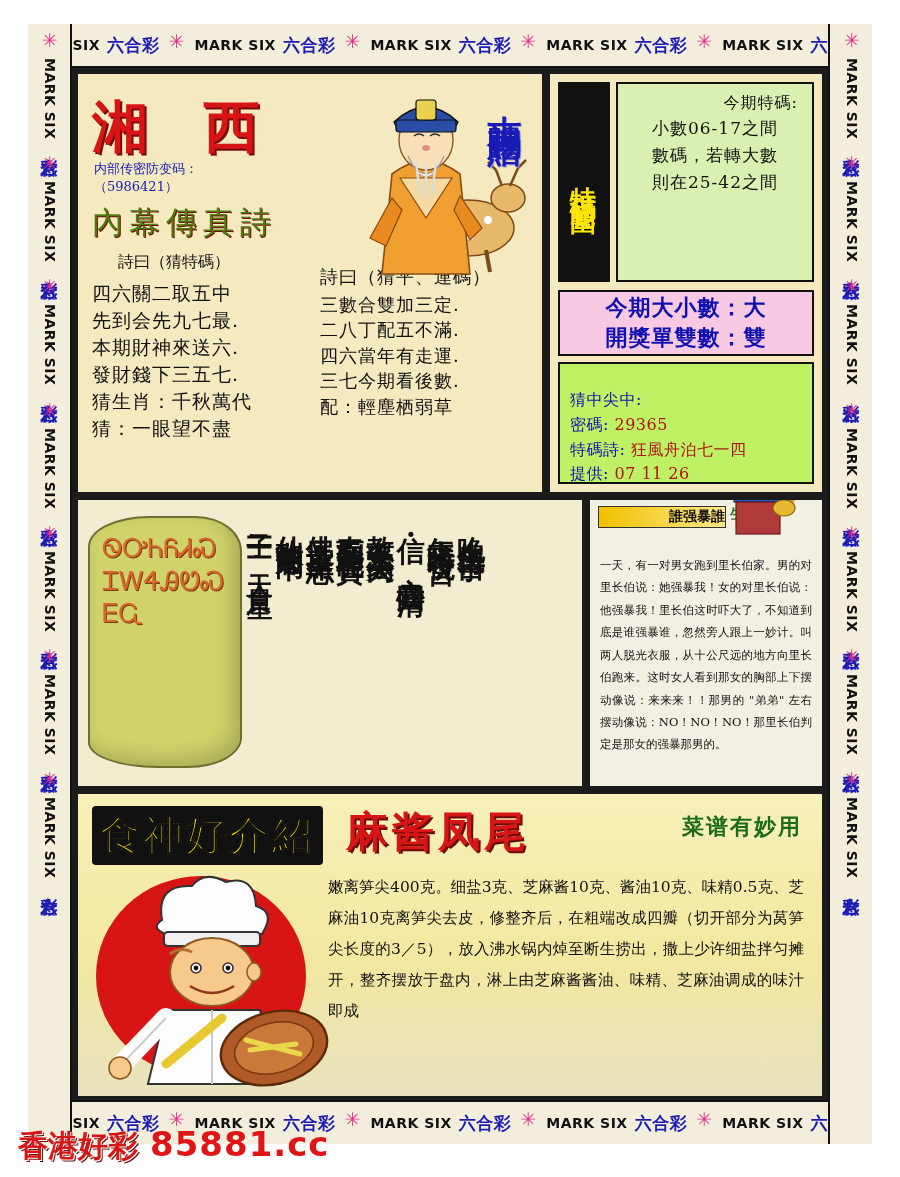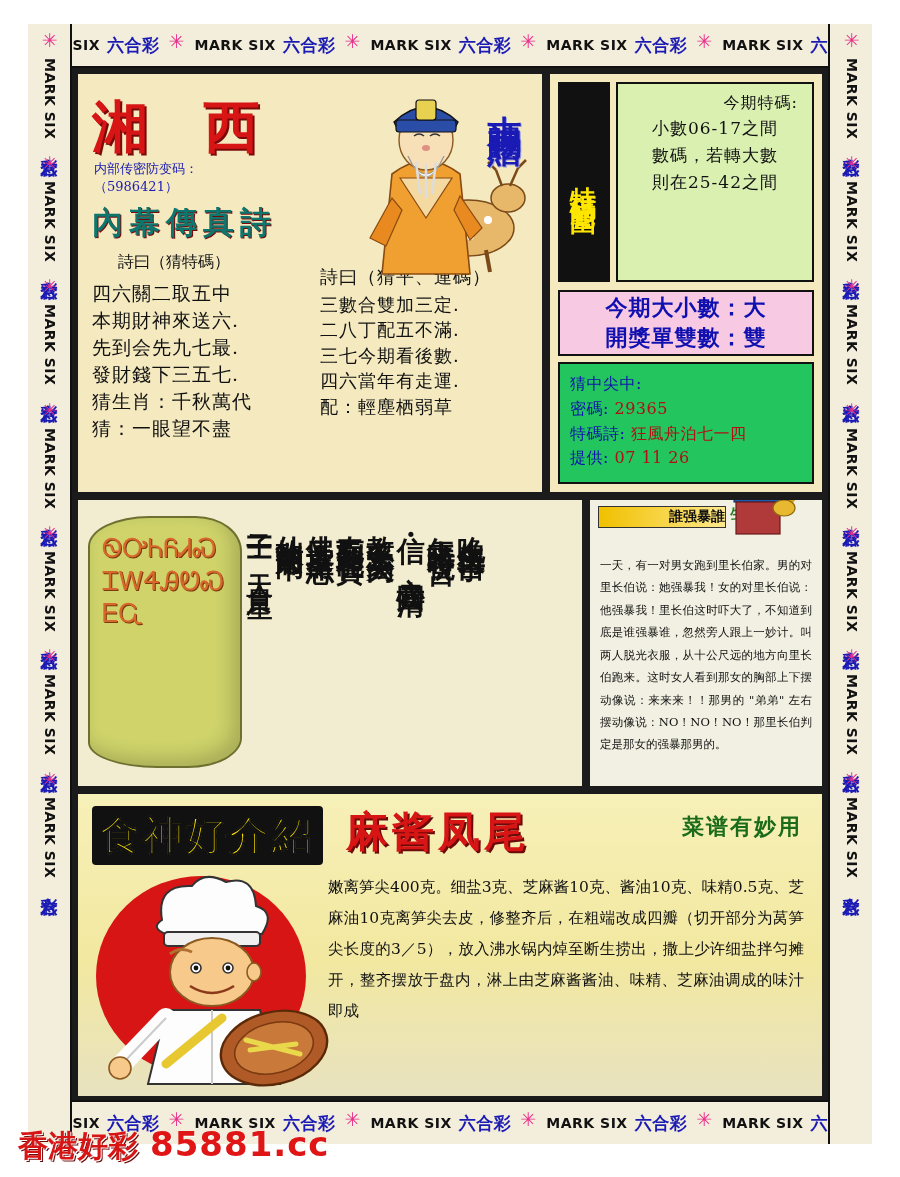--- a/index.html
+++ b/index.html
@@ -196,22 +196,22 @@
     left: 16px; top: 104px;
     font-size: 13px;
     color: #1a1ab4;
     font-family: "DejaVu Serif", "Liberation Serif", serif;
   }
   .neimu {
     position: absolute;
     left: 14px; top: 128px;
     font-family: "DejaVu Serif", "Liberation Serif", serif;
     font-size: 31px;
-    font-weight: bold;
-    color: #0f766e;
+    font-weight: normal;
+    color: #4d7c0f;
     letter-spacing: 6px;
     text-shadow: 1px 1px 0 #7a0a0a;
   }
   .shiyue {
     position: absolute;
     left: 40px; top: 178px;
     font-family: "DejaVu Serif", "Liberation Serif", serif;
     font-size: 16px;
     color: #111;
   }
@@ -298,24 +298,24 @@
     font-weight: bold;
     color: #1010b0;
     text-align: center;
     line-height: 1.35;
     letter-spacing: 1px;
   }
   .yellow-box {
     position: absolute;
     left: 8px; top: 288px;
     right: 8px; bottom: 8px;
-    background: #22c55e;
+    background: #bef264;
     border: 2px solid #111;
     box-sizing: border-box;
-    padding: 8px 10px;
+    padding: 24px 10px;
   }
   .yellow-box .row {
     font-family: "DejaVu Serif", "Liberation Serif", serif;
     font-size: 16px;
     color: #b01010;
     line-height: 1.55;
     letter-spacing: 0.5px;
   }
   .yellow-box .row .k { color: #1010b0; }
 
@@ -621,33 +621,33 @@
 
       <div class="panel-left">
         <div class="xiangxi">湘 西</div>
         <div class="secret-line">内部传密防变码：</div>
         <div class="secret-num">（5986421）</div>
         <div class="neimu">內幕傳真詩</div>
         <div class="shiyue">詩曰（猜特碼）</div>
 
         <div class="verse-col verse-left" id="verseLeft">
             <div>四六關二取五中</div>
+            <div>先到会先九七最.</div>
             <div>本期財神來送六.</div>
-            <div>先到会先九七最.</div>
             <div>發財錢下三五七.</div>
             <div>猜生肖：千秋萬代</div>
             <div>猜：一眼望不盡</div>
           </div>
         <div class="verse-col verse-right">
           <div class="hdr">詩曰（猜平、連碼）</div>
           <div id="verseRight">
               <div>三數合雙加三定.</div>
               <div>二八丁配五不滿.</div>
+              <div>四六當年有走運.</div>
               <div>三七今期看後數.</div>
-              <div>四六當年有走運.</div>
               <div>配：輕塵栖弱草</div>
             </div>
         </div>
 
         <div class="god">
           <svg viewBox="0 0 210 200" width="210" height="200">
 
             <ellipse cx="138" cy="150" rx="46" ry="28" fill="#e8b86a" stroke="#7a4a18" stroke-width="1.5"></ellipse>
             <ellipse cx="178" cy="120" rx="17" ry="14" fill="#e8b86a" stroke="#7a4a18" stroke-width="1.5"></ellipse>
             <path d="M172 108 L166 92 M180 108 L188 90 M166 92 L158 84 M188 90 L196 82" stroke="#7a4a18" stroke-width="2.5" fill="none"></path>

